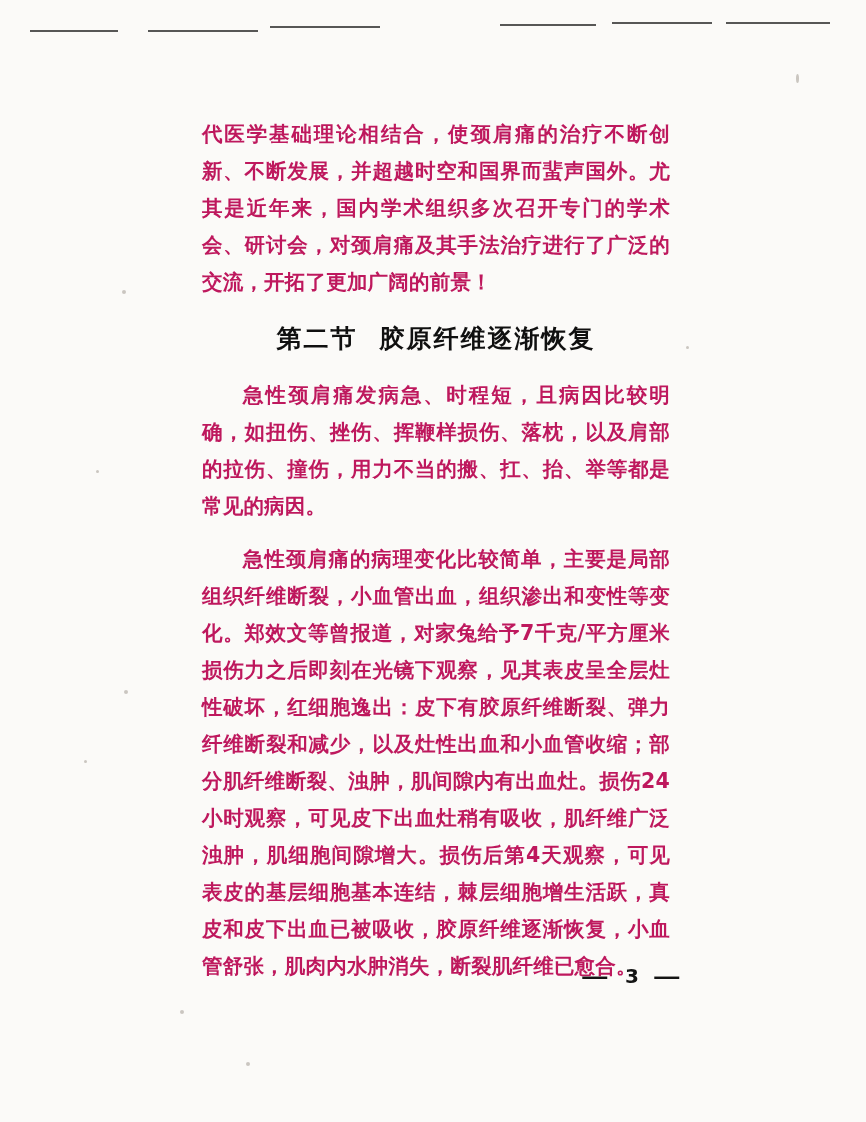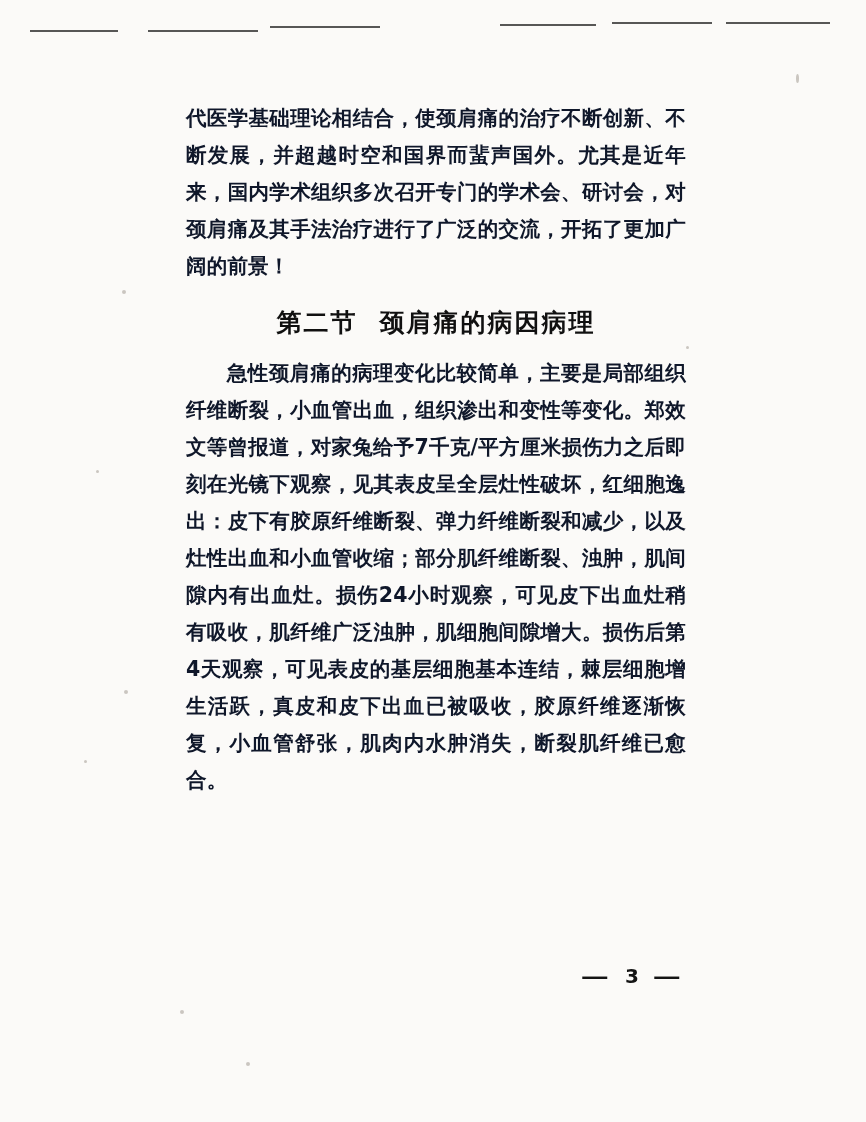--- a/index.html
+++ b/index.html
@@ -29,27 +29,27 @@
     height: 2px;
     opacity: 0.85;
   }
   .content {
     position: absolute;
     left: 186px;
     top: 100px;
     width: 500px;
   }
   p {
-    margin: 0;
+    margin: 16px;
     font-size: 20.5px;
     line-height: 37px;
     text-align: justify;
     text-justify: inter-ideograph;
     letter-spacing: 0.2px;
-    color: #0f172a;
+    color: #be185d;
     font-weight: 600;
   }
   p.indent {
     text-indent: 2em;
   }
   .section-title {
     margin: 16px 0 10px 0;
     text-align: center;
     font-size: 25px;
     line-height: 44px;
@@ -103,25 +103,26 @@
   <div class="speck" style="left:84px; top:760px; width:3px; height:3px;"></div>
   <div class="speck" style="left:180px; top:1010px; width:4px; height:4px;"></div>
   <div class="speck" style="left:246px; top:1062px; width:4px; height:4px;"></div>
   <div class="speck" style="left:686px; top:346px; width:3px; height:3px;"></div>
 
   <div class="content">
 
     <p class="para">代医学基础理论相结合，使颈肩痛的治疗不断创新、不断发展，并超越时空和国界而蜚声国外。尤其是近年来，国内学术组织多次召开专门的学术会、研讨会，对颈肩痛及其手法治疗进行了广泛的交流，开拓了更加广阔的前景！</p>
 
     <div class="section-title">
-      <span>第二节</span><span class="sp"></span><span>颈肩痛的病因病理</span>
+      <span>第二节</span><span class="sp"></span><span>胶原纤维逐渐恢复</span>
     </div>
 
 
 
+    <p class="indent">急性颈肩痛发病急、时程短，且病因比较明确，如扭伤、挫伤、挥鞭样损伤、落枕，以及肩部的拉伤、撞伤，用力不当的搬、扛、抬、举等都是常见的病因。</p>
 
     <p class="indent">急性颈肩痛的病理变化比较简单，主要是局部组织纤维断裂，小血管出血，组织渗出和变性等变化。郑效文等曾报道，对家兔给予7千克/平方厘米损伤力之后即刻在光镜下观察，见其表皮呈全层灶性破坏，红细胞逸出：皮下有胶原纤维断裂、弹力纤维断裂和减少，以及灶性出血和小血管收缩；部分肌纤维断裂、浊肿，肌间隙内有出血灶。损伤24小时观察，可见皮下出血灶稍有吸收，肌纤维广泛浊肿，肌细胞间隙增大。损伤后第4天观察，可见表皮的基层细胞基本连结，棘层细胞增生活跃，真皮和皮下出血已被吸收，胶原纤维逐渐恢复，小血管舒张，肌肉内水肿消失，断裂肌纤维已愈合。</p>
 
   </div>
 
   <div class="page-number">
     <span class="dash">—</span>
     <span>3</span>
     <span class="dash">—</span>
   </div>

